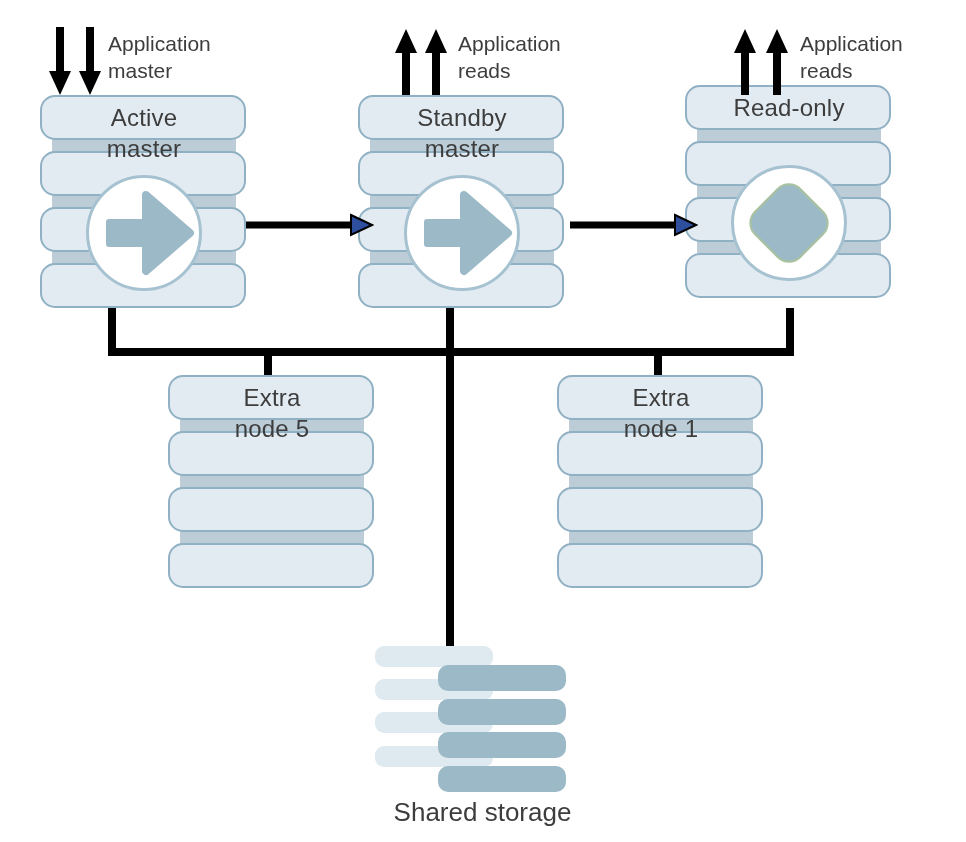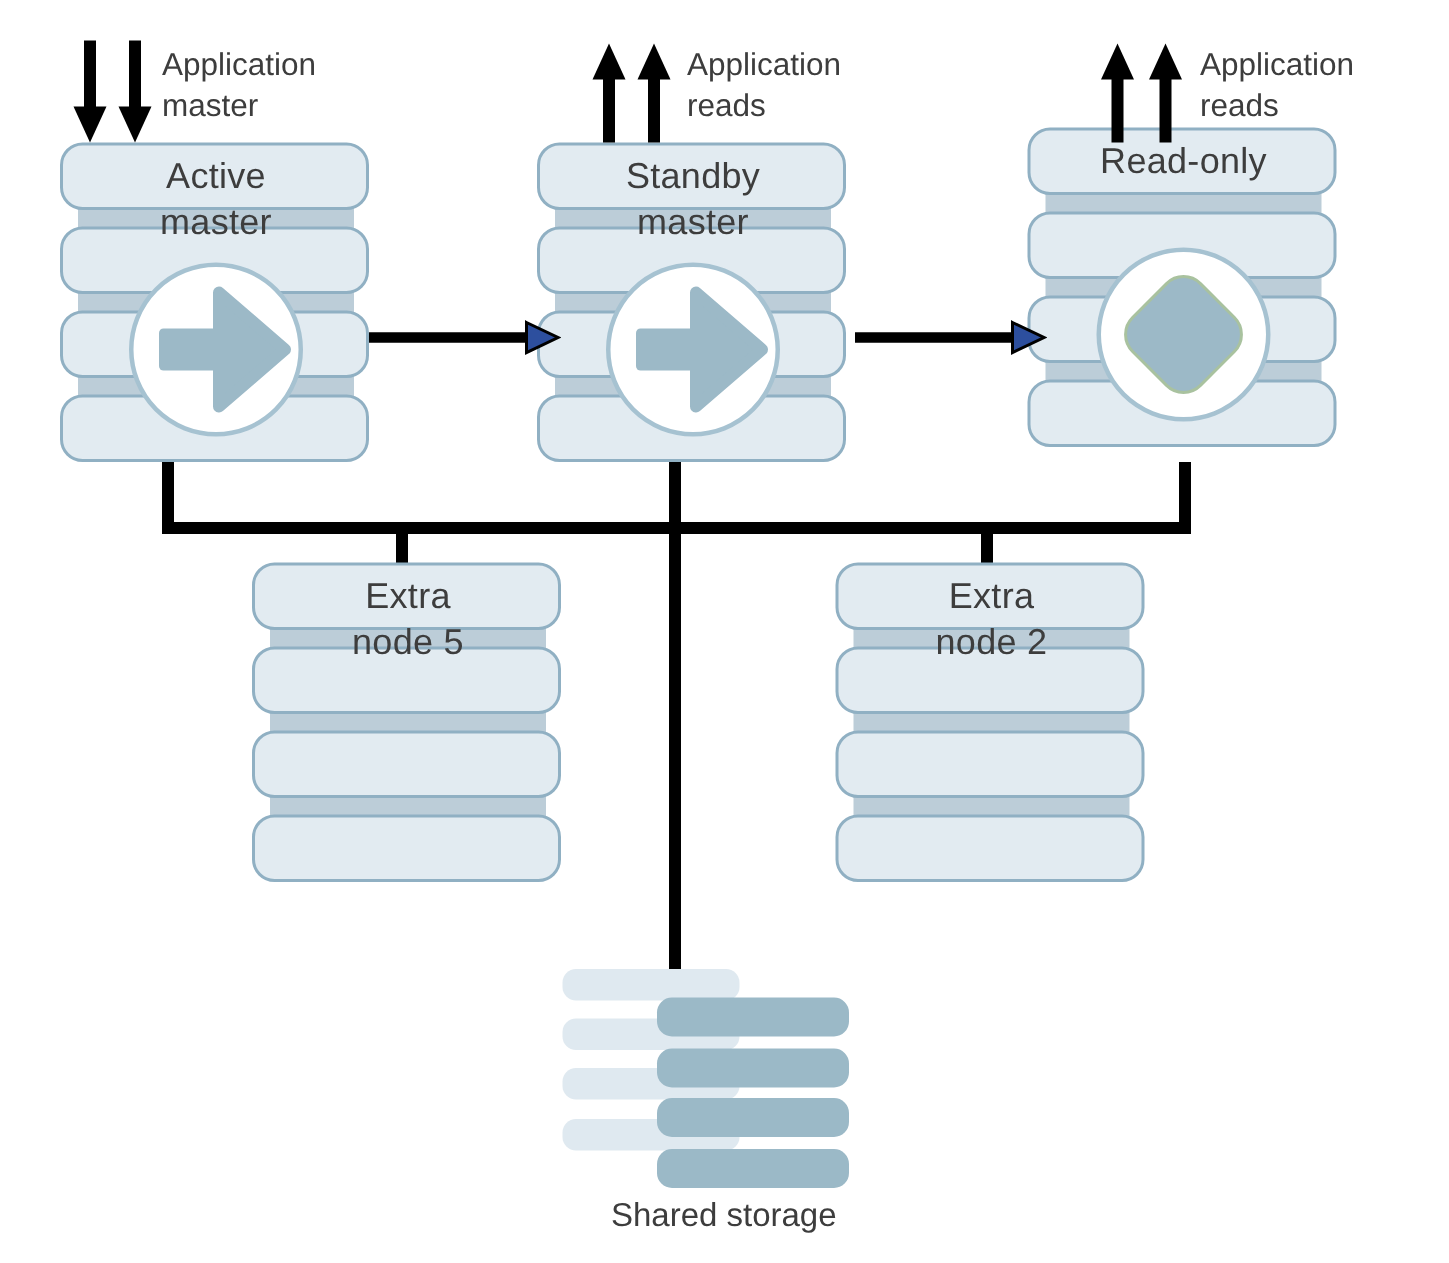--- a/index.html
+++ b/index.html
@@ -89,21 +89,21 @@
   }
   .sl1 { top: 0; } .sl2 { top: 33px; } .sl3 { top: 66px; } .sl4 { top: 100px; }
   .sbar-dark {
     position: absolute; left: 63px; width: 128px; height: 26px;
     background: var(--storage_dark); border-radius: 10px;
   }
   .sd1 { top: 19px; } .sd2 { top: 53px; } .sd3 { top: 86px; } .sd4 { top: 120px; }
 
   .storage-label {
     position: absolute; left: 350px; top: 797px; width: 265px;
-    text-align: center; font-size: 22px; color: var(--text);
+    text-align: center; font-size: 26px; color: var(--text);
   }
 </style>
 </head>
 <body>
 
 <div class="canvas">
 
   <div class="line stub-left"></div>
   <div class="line bus"></div>
   <div class="line stub-right"></div>
@@ -176,21 +176,21 @@
   </div>
 
   <div class="node node-extra2">
     <div class="spine"></div>
     <div class="bar bar1"></div>
     <div class="bar bar2"></div>
     <div class="bar bar3"></div>
     <div class="bar bar4"></div>
     <div class="node-label">
       <span>Extra</span>
-      <span>node 2</span>
+      <span>node 1</span>
     </div>
   </div>
 
   <svg class="repl-arrow repl-1" viewBox="0 0 130 30">
     <line x1="2" y1="15" x2="110" y2="15" style="stroke:var(--line);stroke-width:7"></line>
     <polygon points="107,5 128,15 107,25" style="fill:var(--arrowhead);stroke:var(--line);stroke-width:2"></polygon>
   </svg>
   <svg class="repl-arrow repl-2" viewBox="0 0 130 30">
     <line x1="2" y1="15" x2="110" y2="15" style="stroke:var(--line);stroke-width:7"></line>
     <polygon points="107,5 128,15 107,25" style="fill:var(--arrowhead);stroke:var(--line);stroke-width:2"></polygon>

